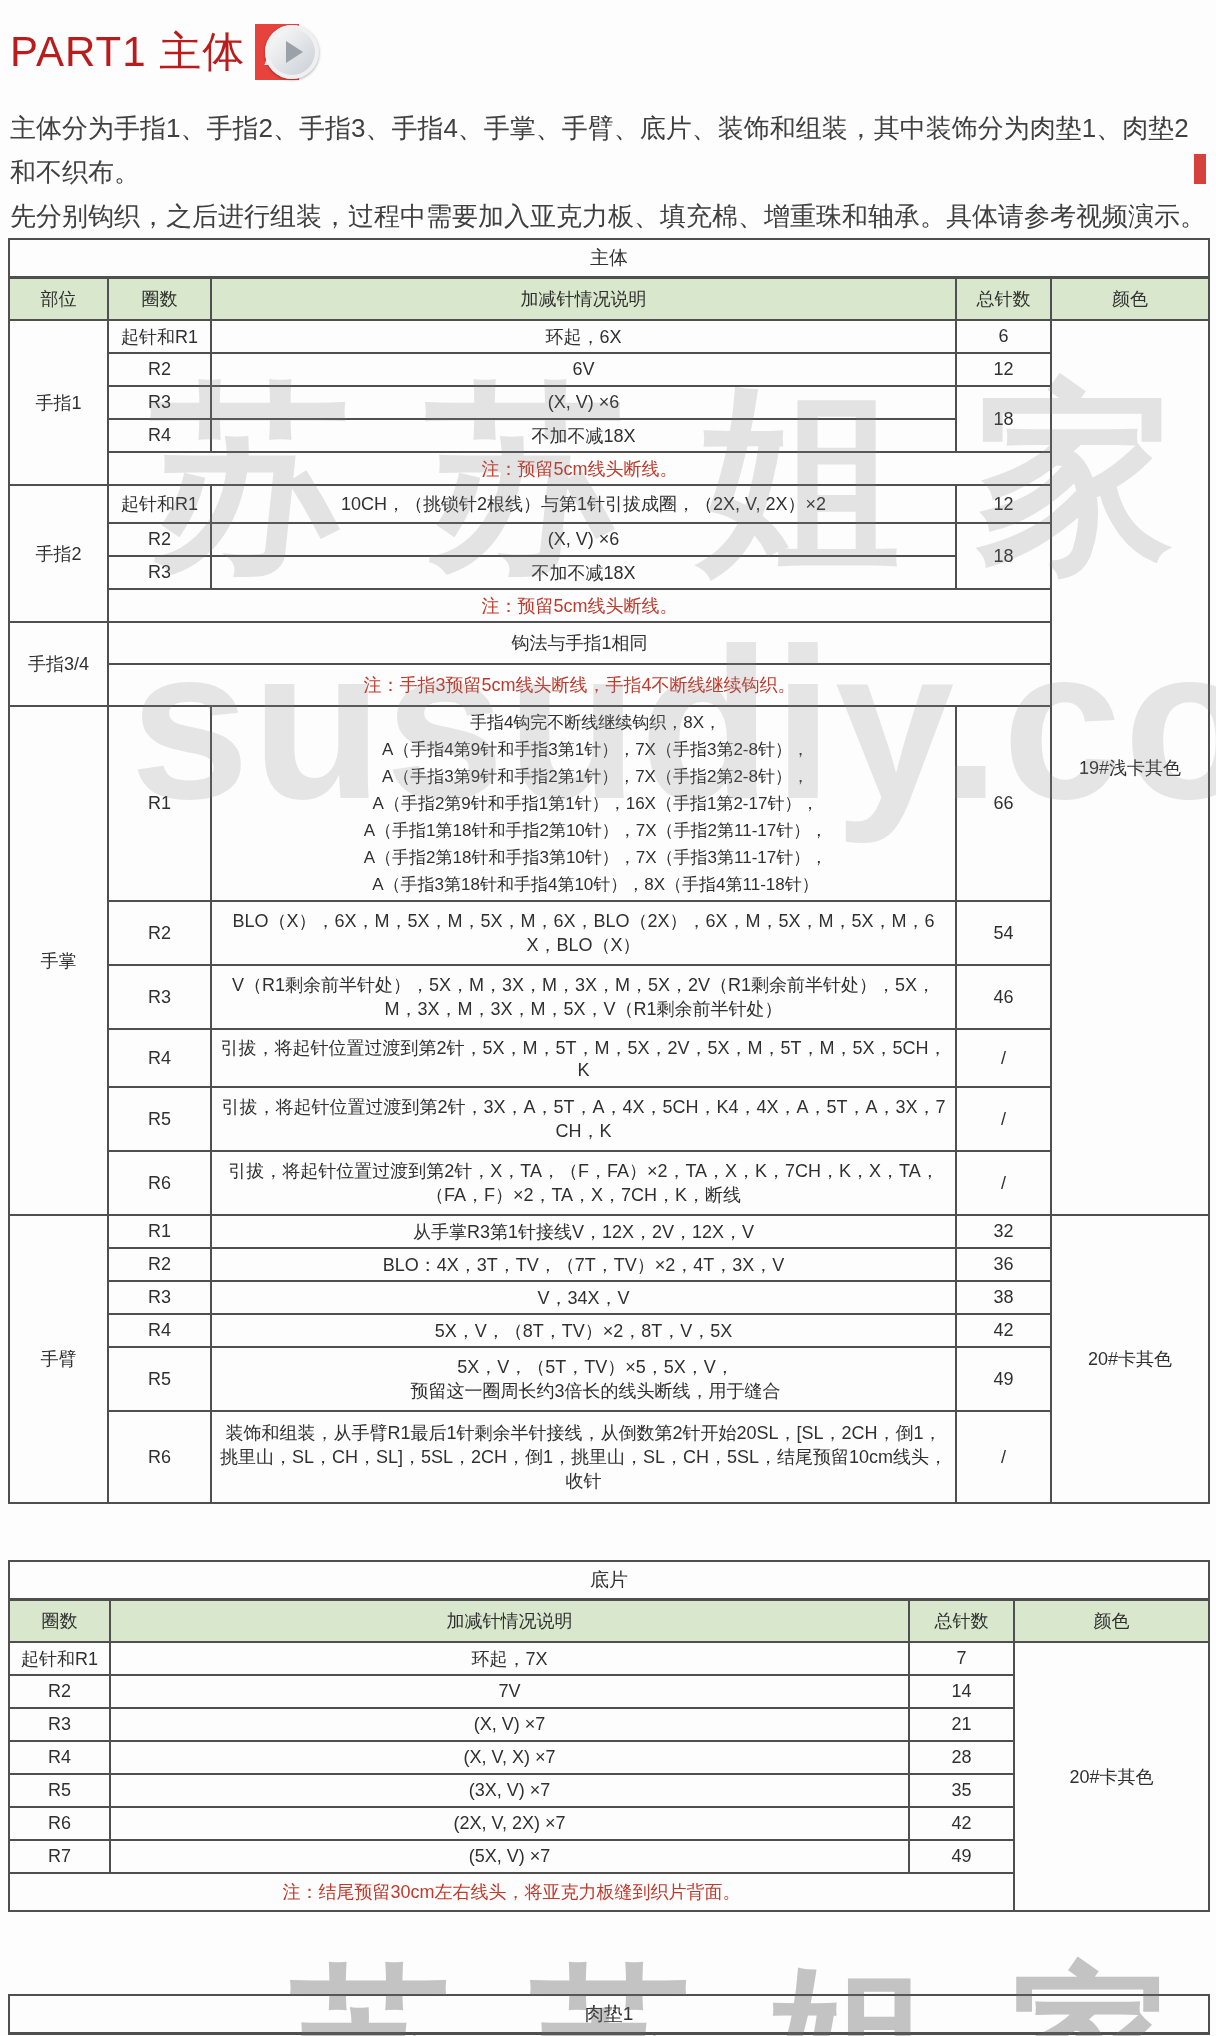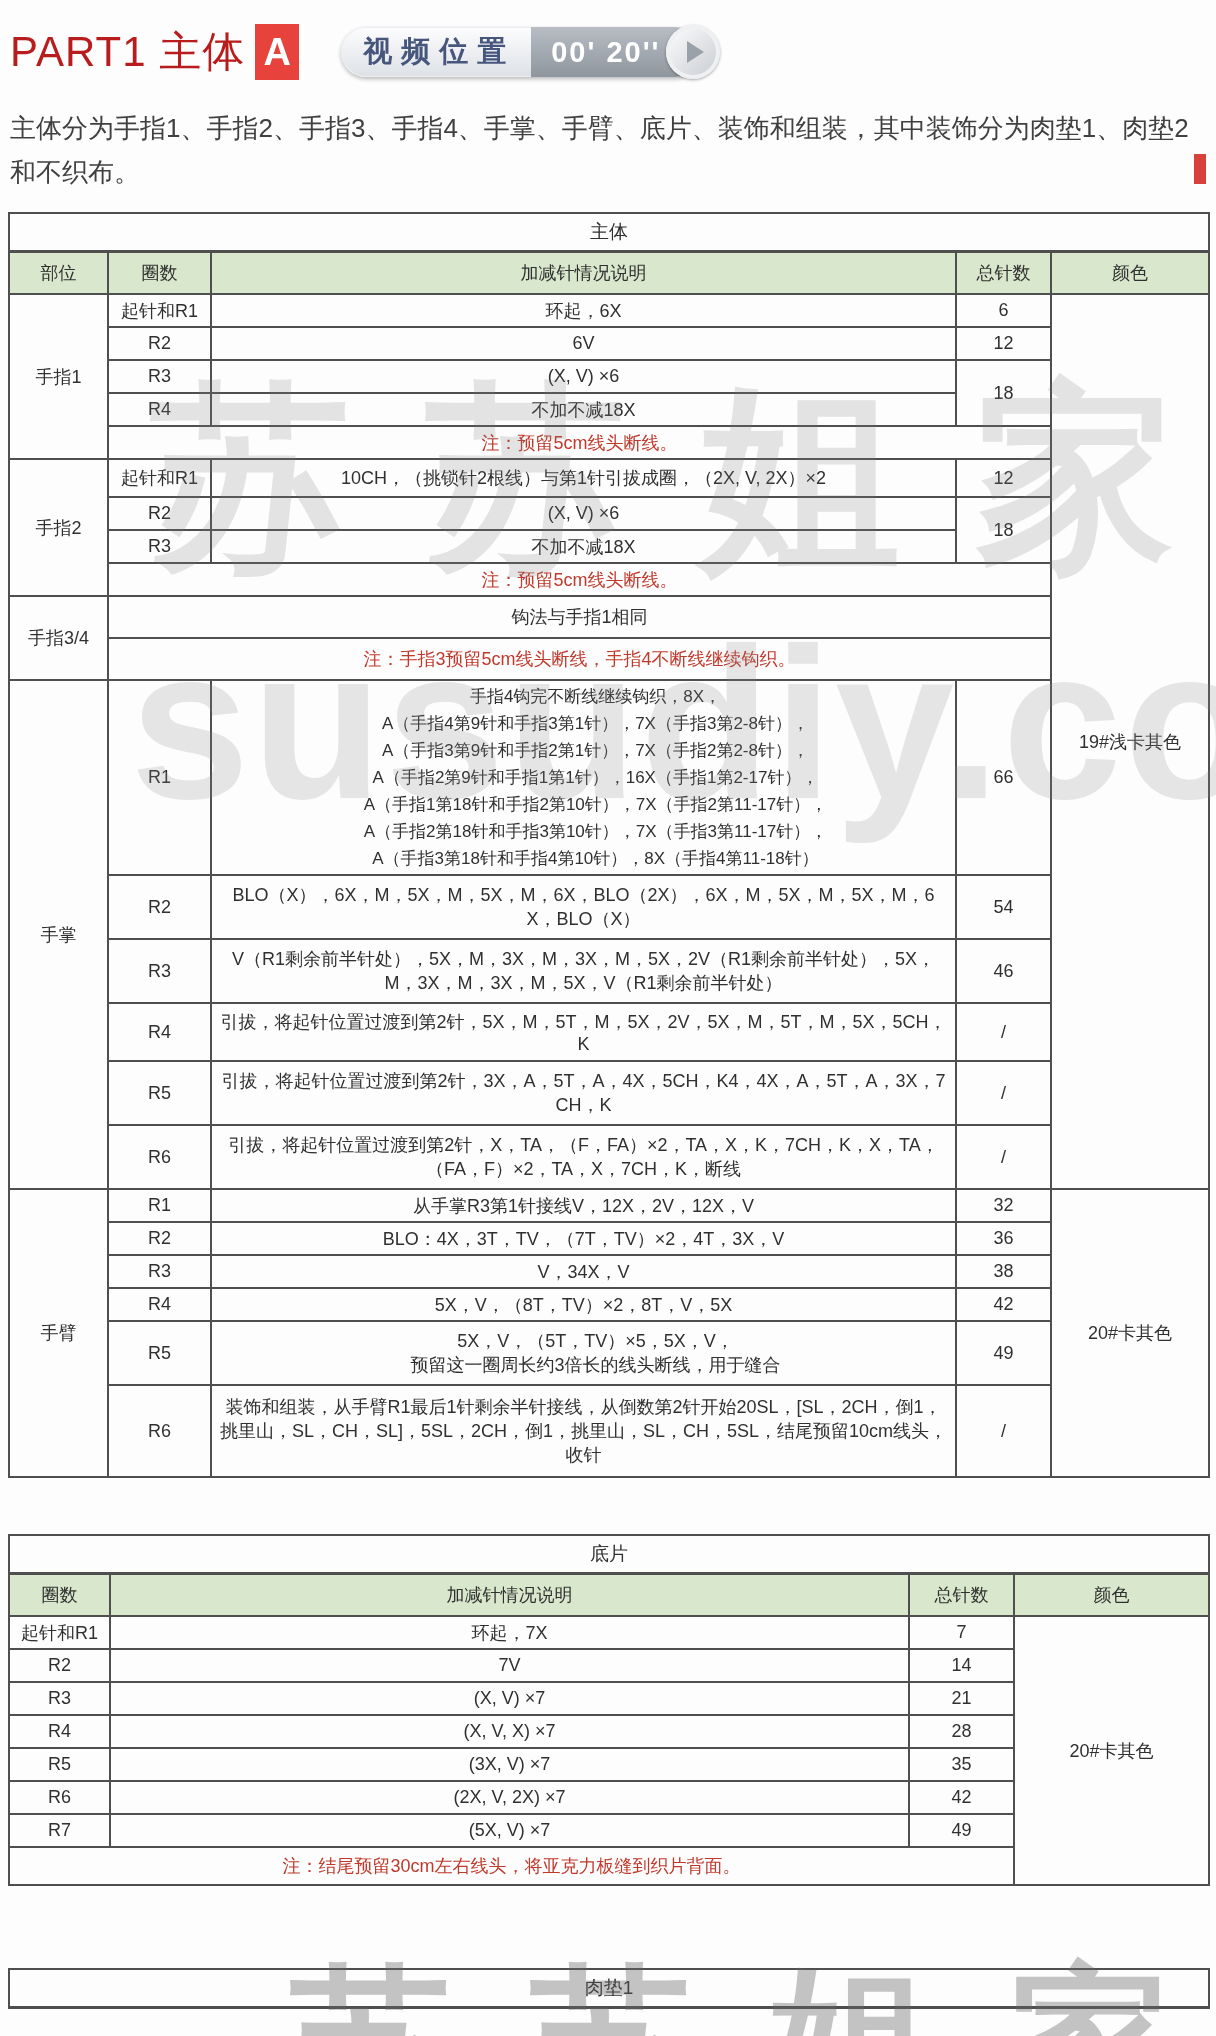--- a/index.html
+++ b/index.html
@@ -32,46 +32,43 @@
   table{border-collapse:collapse;table-layout:fixed;margin:0 0 0 8px;width:1200px;}
   td{border:2px solid #4f4f4f;text-align:center;vertical-align:middle;
      font-size:18px;color:#303030;padding:2px 6px;word-break:break-all;}
   .title-row td{height:32px;font-size:19px;border-bottom-width:3px;}
   .head-row td{background:#d9e8cc;height:36px;font-size:18px;}
   .note td, td.note{color:#c0392b;font-weight:normal;}
   .ml{white-space:pre-line;padding-left:30px;}
   .h33{height:33px;} .h38{height:38px;} .h42{height:42px;}
   .h58{height:58px;} .h64{height:64px;} .h92{height:92px;} .h190{height:190px;}
   .palm-r1{line-height:27px;font-size:17px;}
-  .tbl-main{margin-top:18px;}
+  .tbl-main{margin-top:0;}
   .tbl-gap1{margin-top:56px;}
   .tbl-gap2{margin-top:82px;}
   
   .wm{position:absolute;pointer-events:none;white-space:nowrap;font-weight:bold;z-index:9;}
   .wm-cn1{top:345px;left:150px;font-size:200px;letter-spacing:75px;color:rgba(125,125,125,0.20);}
   .wm-en{top:600px;left:130px;font-size:215px;letter-spacing:2px;color:rgba(135,135,135,0.20);}
   .wm-cn2{top:1935px;left:290px;font-size:160px;letter-spacing:80px;color:rgba(100,100,100,0.38);}
 </style>
 </head>
 <body>
 
 <div class="header">
   <div class="part-title">PART1 主体</div>
   <div class="badge-a">A</div>
-  <div class="video-pill">
-    <span class="vp-label">视频位置</span>
-    <span class="vp-time">00' 20''</span>
-  </div>
   <div class="vp-play">
     <span class="tri"></span>
   </div>
 </div>
 
 <div class="intro">
   <div>主体分为手指1、手指2、手指3、手指4、手掌、手臂、底片、装饰和组装，其中装饰分为肉垫1、肉垫2和不织布。</div>
+  <div>先分别钩织，之后进行组装，过程中需要加入亚克力板、填充棉、增重珠和轴承。具体请参考视频演示。</div>
   <span class="red-mark"></span>
 </div>
 
 <table class="tbl-main">
   <colgroup>
       <col style="width:99px">
       <col style="width:103px">
       <col style="width:745px">
       <col style="width:95px">
       <col style="width:158px">

